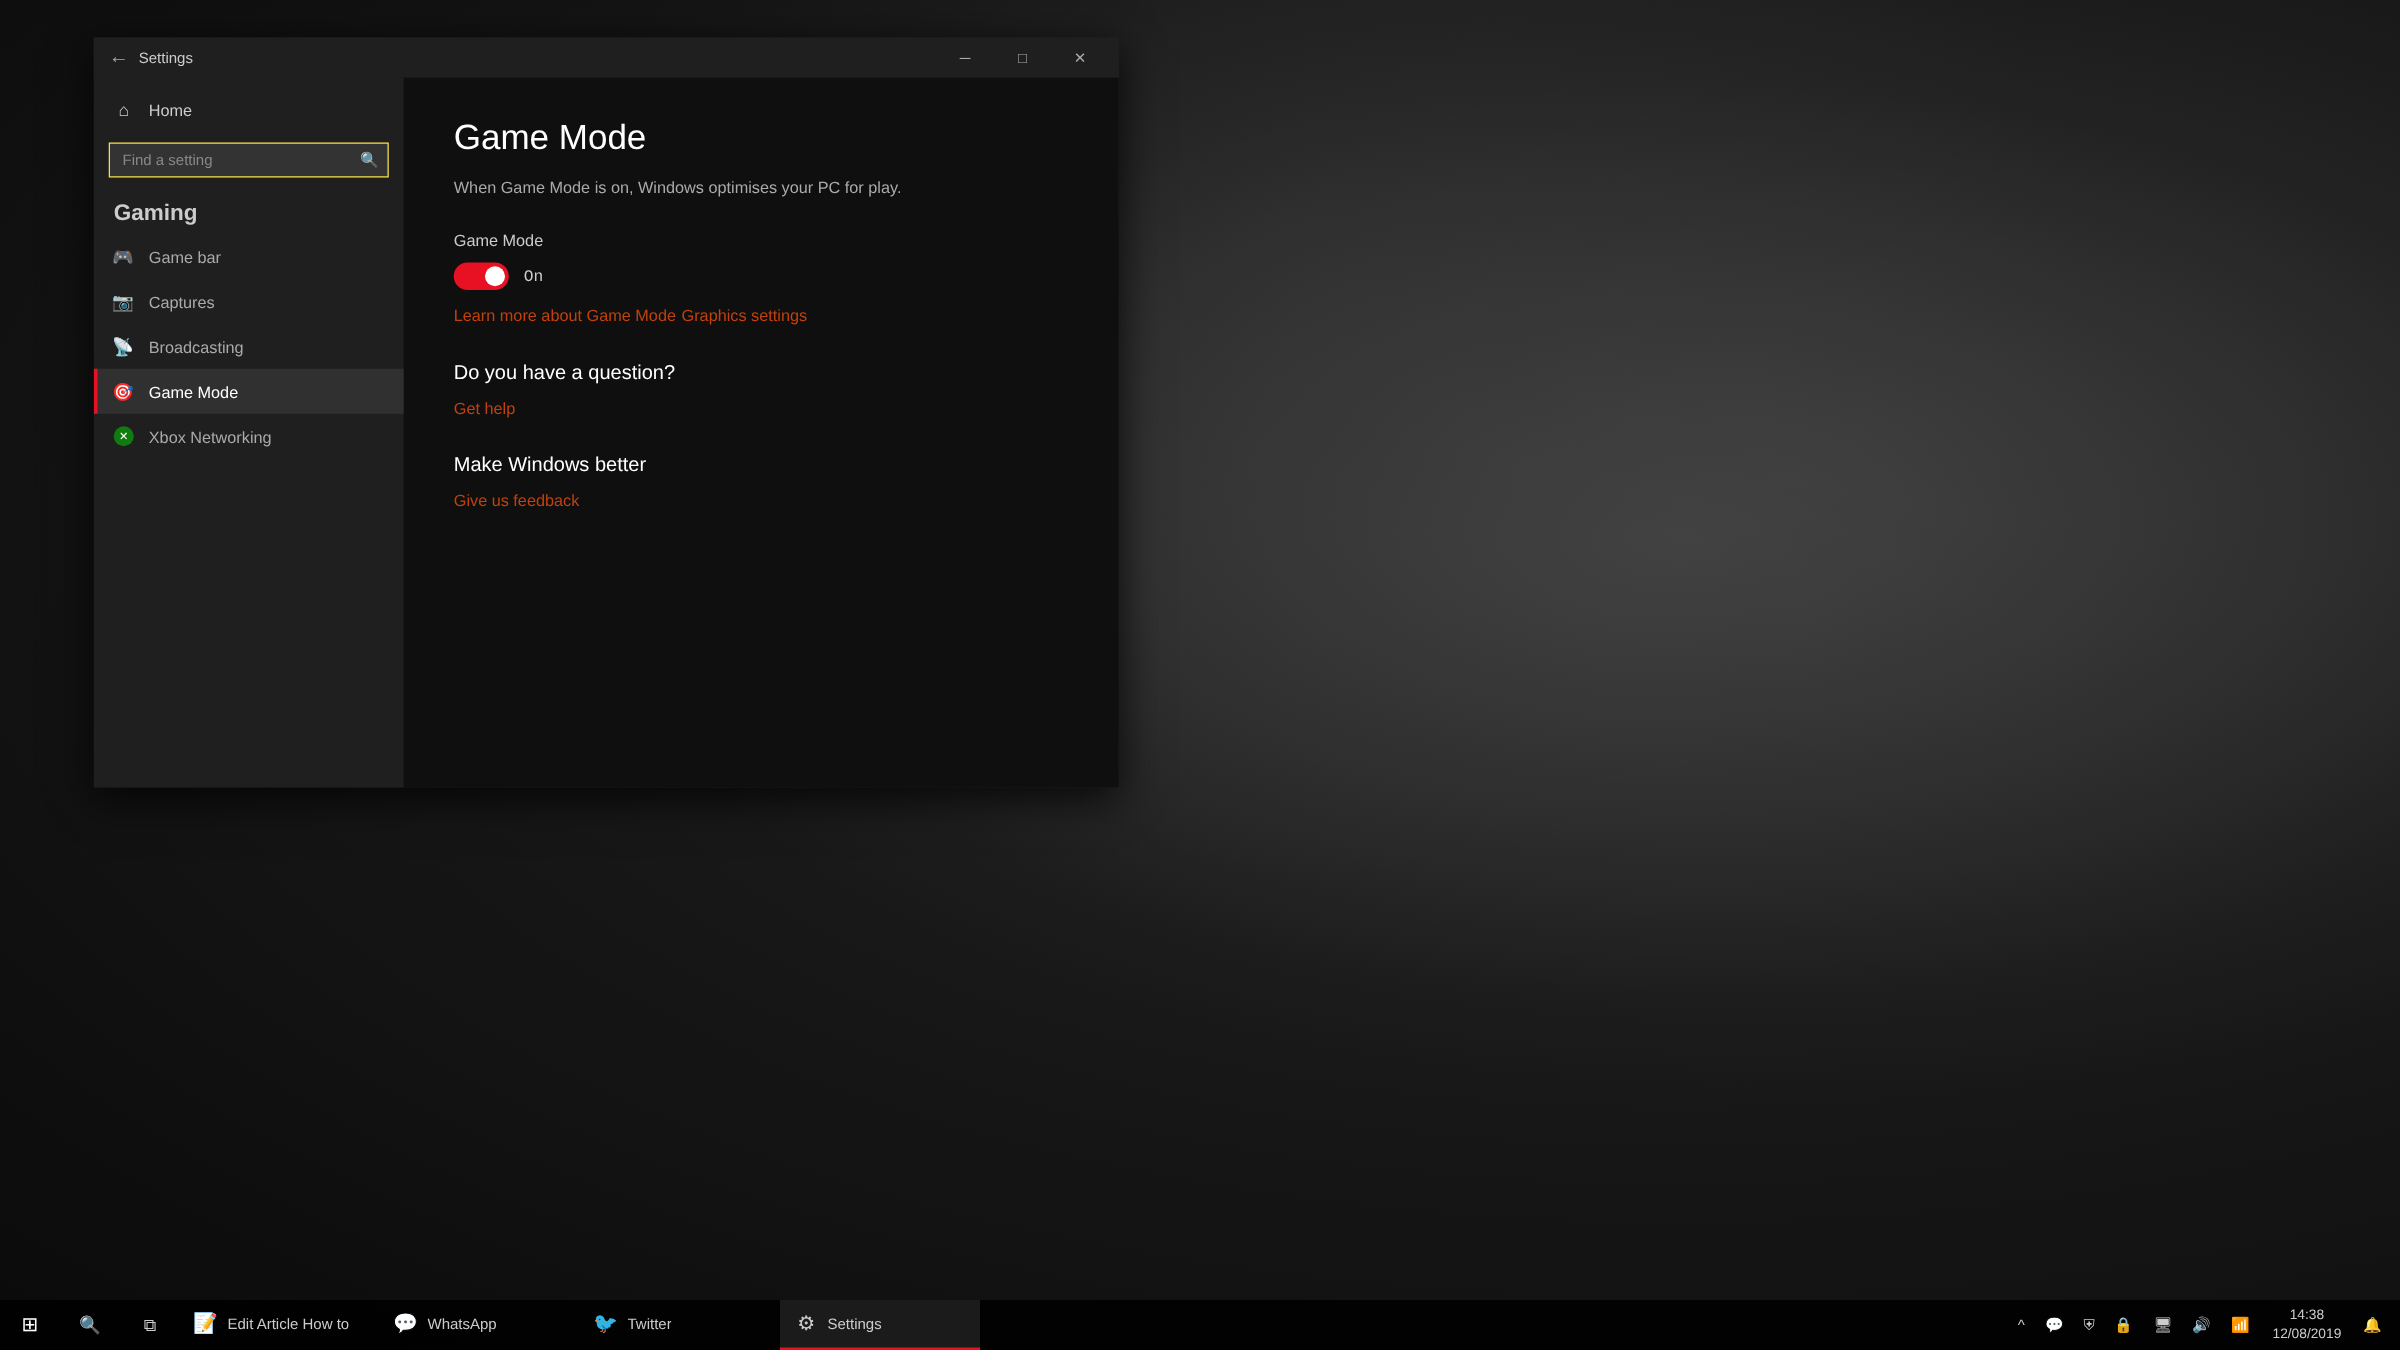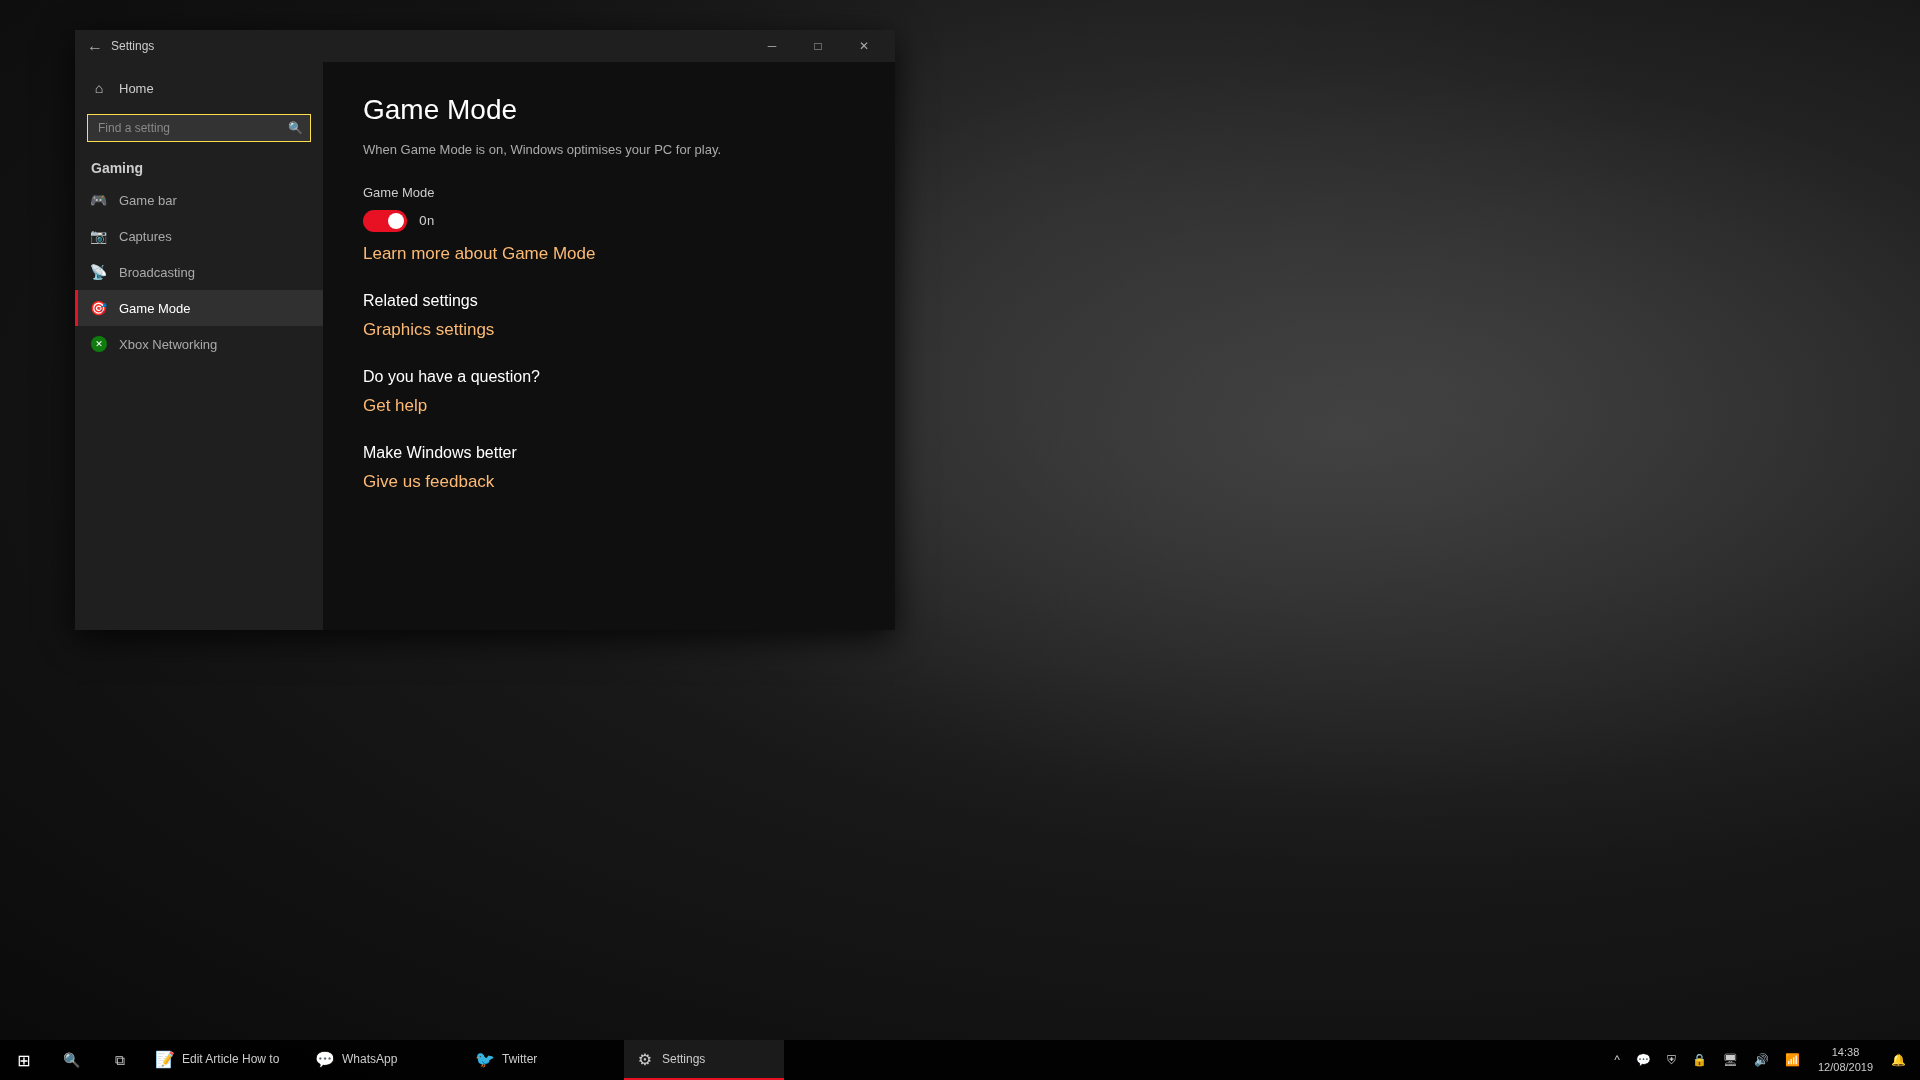--- a/index.html
+++ b/index.html
@@ -131,21 +131,21 @@
       position: absolute;
       right: 8px;
       top: 50%;
       transform: translateY(-50%);
       color: #888;
       font-size: 12px;
     }
 
     .sidebar-section-title {
       color: #ccc;
-      font-size: 14px;
+      font-size: 18px;
       font-weight: 600;
       padding: 10px 16px 6px;
     }
 
     .sidebar-item {
       display: flex;
       align-items: center;
       gap: 12px;
       padding: 10px 16px;
       cursor: pointer;
@@ -228,22 +228,22 @@
       height: 16px;
       border-radius: 50%;
       background: #fff;
     }
     .toggle-label {
       font-size: 13px;
       color: #ccc;
     }
 
     .link {
-      color: #fdba74;
-      font-size: 17px;
+      color: #c2410c;
+      font-size: 13px;
       cursor: pointer;
       text-decoration: none;
     }
 
     .section-heading {
       font-size: 16px;
       color: #fff;
       font-weight: 400;
       margin: 28px 0 10px;
     }
@@ -432,21 +432,20 @@
 
       <div class="toggle-row">
         <div class="toggle">
           <div class="toggle-knob"></div>
         </div>
         <span class="toggle-label">On</span>
       </div>
 
       <a class="link" href="#">Learn more about Game Mode</a>
 
-      <h2 class="section-heading">Related settings</h2>
       <a class="link" href="#">Graphics settings</a>
 
       <h2 class="section-heading">Do you have a question?</h2>
       <a class="link" href="#">Get help</a>
 
       <h2 class="section-heading">Make Windows better</h2>
       <a class="link" href="#">Give us feedback</a>
     </div>
   </div>
 </div>

